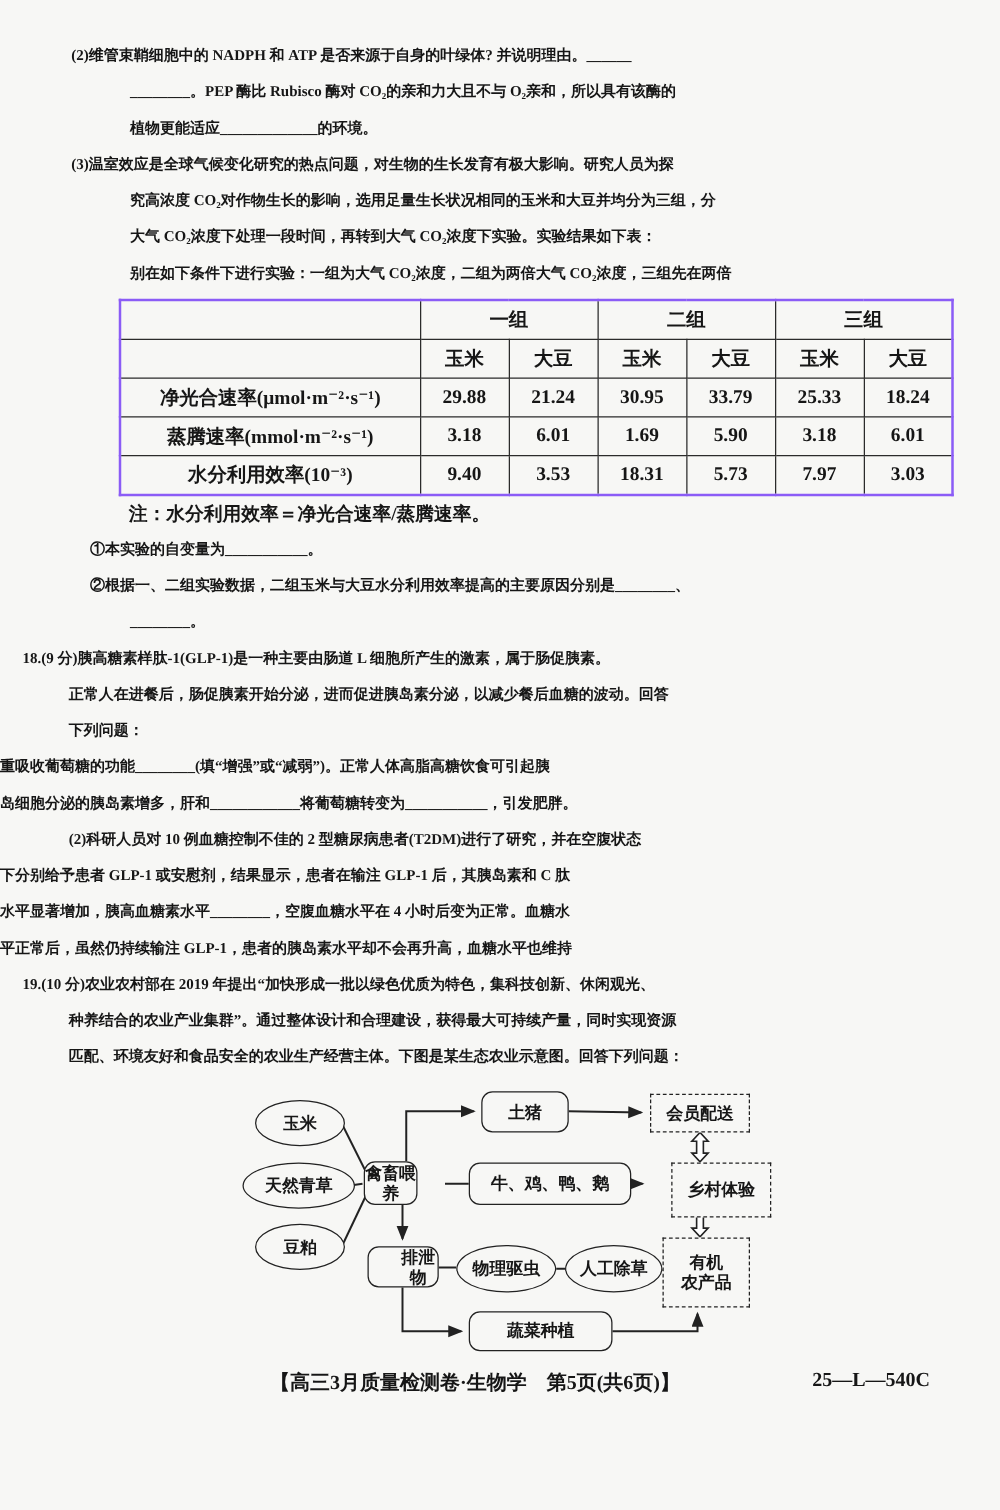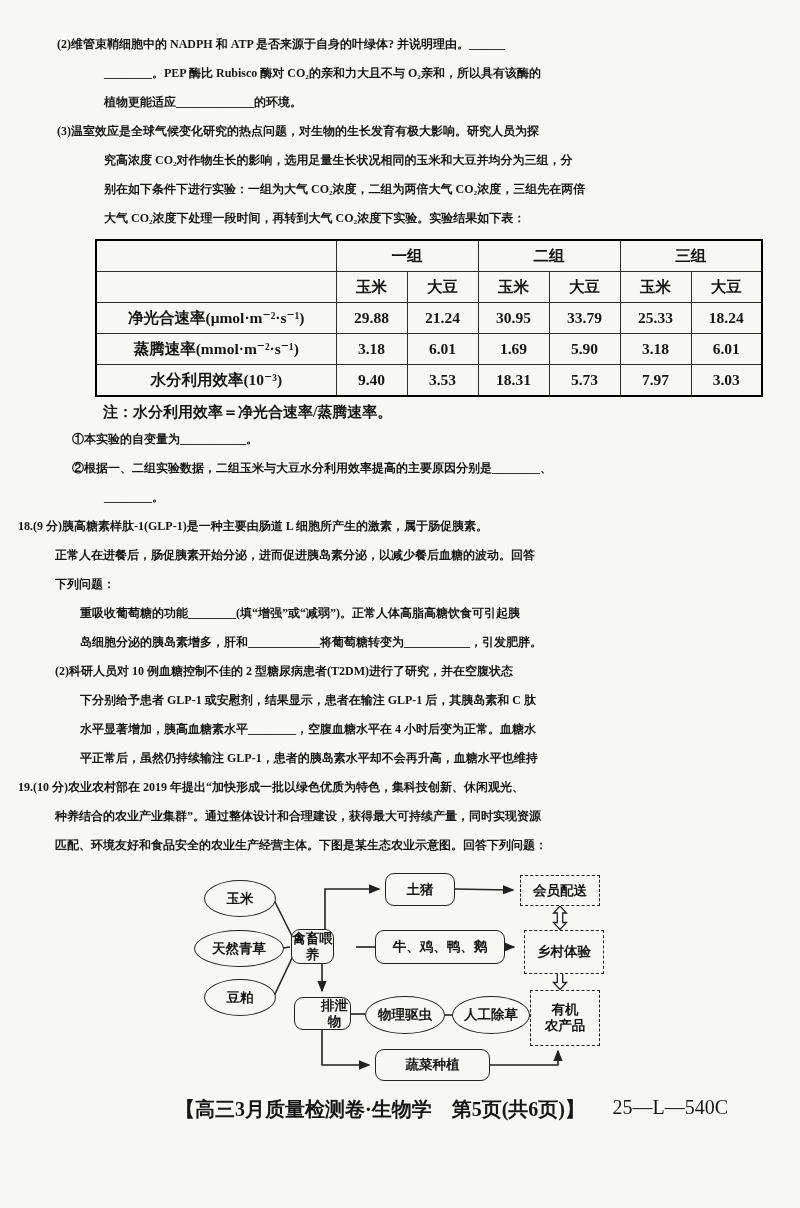--- a/index.html
+++ b/index.html
@@ -4,60 +4,60 @@
 <style>
   :root{ --paper:#f7f7f5; --ink:#161616; }
   html,body{margin:0;padding:0;}
   body{width:800px;height:1208px;background:var(--paper);overflow:hidden;
        font-family:"Liberation Serif","DejaVu Serif",serif;color:var(--ink);}
   .page{position:relative;width:800px;height:1208px;}
   .content{padding-top:30px;}
   .line{white-space:nowrap;line-height:29px;font-size:12px;font-weight:600;}
   .small{font-size:15px;line-height:26px;}
   .ml18{padding-left:18px;} .ml55{padding-left:55px;} .ml57{padding-left:57px;}
-  .ml65{padding-left:103px;} .ml72{padding-left:72px;} .ml80{padding-left:80px;}
+  .ml65{padding-left:103px;} .ml72{padding-left:72px;} .ml80{}
   .ml84{padding-left:104px;}
 
   table.exp{border-collapse:collapse;margin:6px 0 2px 95px;table-layout:fixed;
             font-size:15.5px;font-weight:700;}
   table.exp td{border:1.4px solid #2b2b2b;text-align:center;height:30px;padding:0 2px;
                overflow:hidden;}
-  table.exp{border:2px solid #000000;}
+  table.exp{border:2px solid #8b5cf6;}
   .c-label{width:240px;} .c-val{width:71px;}
 
   .diagram{position:relative;width:440px;height:230px;margin-left:180px;}
   .diagram svg{position:absolute;left:0;top:0;}
   .node{position:absolute;display:flex;align-items:center;justify-content:center;
         background:var(--paper);font-size:13.5px;font-weight:700;line-height:1.15;
         text-align:center;box-sizing:border-box;z-index:1;}
   .ell{border:1.6px solid #222;border-radius:50%;}
   .rrect{border:1.6px solid #222;border-radius:9px;}
   .drect{border:1.7px dashed #222;}
 
-  .footer{position:relative;margin-top:6px;height:26px;font-size:20px;font-weight:700;}
+  .footer{position:relative;margin-top:6px;height:26px;font-size:16px;font-weight:700;}
   .footer .center{position:absolute;left:0;width:760px;text-align:center;}
-  .footer .code{position:absolute;right:72px;top:0;font-weight:400;}
+  .footer .code{position:absolute;right:56px;top:0;font-weight:700;}
 </style>
 </head>
 <body>
 
 <div class="page">
   <div class="content">
 
     <div>
       <div class="line ml57">(2)维管束鞘细胞中的 NADPH 和 ATP 是否来源于自身的叶绿体? 并说明理由。______</div>
       <div class="line ml84">________。PEP 酶比 Rubisco 酶对 CO₂的亲和力大且不与 O₂亲和，所以具有该酶的</div>
       <div class="line ml84">植物更能适应_____________的环境。</div>
     </div>
 
     <div>
       <div class="line ml57">(3)温室效应是全球气候变化研究的热点问题，对生物的生长发育有极大影响。研究人员为探</div>
       <div class="line ml84">究高浓度 CO₂对作物生长的影响，选用足量生长状况相同的玉米和大豆并均分为三组，分</div>
+      <div class="line ml84">大气 CO₂浓度下处理一段时间，再转到大气 CO₂浓度下实验。实验结果如下表：</div>
       <div class="line ml84">别在如下条件下进行实验：一组为大气 CO₂浓度，二组为两倍大气 CO₂浓度，三组先在两倍</div>
-      <div class="line ml84">大气 CO₂浓度下处理一段时间，再转到大气 CO₂浓度下实验。实验结果如下表：</div>
 
       <table class="exp">
         <colgroup>
           <col class="c-label">
             <col class="c-val">
             <col class="c-val">
             <col class="c-val">
           <col class="c-val">
             <col class="c-val">
             <col class="c-val">
@@ -159,21 +159,21 @@
           <path d="M380,104.5 L373.5,111.5 L377.3,111.5 L377.3,122.5 L373.5,122.5 L380,129.5 L386.5,122.5 L382.7,122.5 L382.7,111.5 L386.5,111.5 Z"></path>
         </g>
       </svg>
       <div class="node ell" style="left:24px;top:20px;width:72px;height:37px;">玉米</div>
       <div class="node ell" style="left:14px;top:70px;width:90px;height:37px;">天然青草</div>
       <div class="node ell" style="left:24px;top:119px;width:72px;height:37px;">豆粕</div>
       <div class="node rrect" style="left:111px;top:69px;width:43px;height:35px;">禽畜喂养</div>
       <div class="node rrect" style="left:205px;top:13px;width:70px;height:33px;">土猪</div>
       <div class="node drect" style="left:340px;top:15px;width:80px;height:31px;">会员配送</div>
       <div class="node rrect" style="left:195px;top:70px;width:130px;height:34px;">牛、鸡、鸭、鹅</div>
-      <div class="node drect" style="left:344px;top:70px;width:80px;height:44px;">乡村体验</div>
+      <div class="node drect" style="left:357px;top:70px;width:80px;height:44px;">乡村体验</div>
       <div class="node rrect" style="left:114px;top:137px;width:57px;height:33px;padding-left:24px;">排泄物</div>
       <div class="node ell" style="left:185px;top:136px;width:80px;height:38px;">物理驱虫</div>
       <div class="node ell" style="left:272px;top:136px;width:78px;height:38px;">人工除草</div>
       <div class="node drect" style="left:350px;top:130px;width:70px;height:56px;flex-direction:column;">
         <span>有机</span>
         <span>农产品</span>
       </div>
       <div class="node rrect" style="left:195px;top:189px;width:115px;height:32px;">蔬菜种植</div>
     </div>
 

